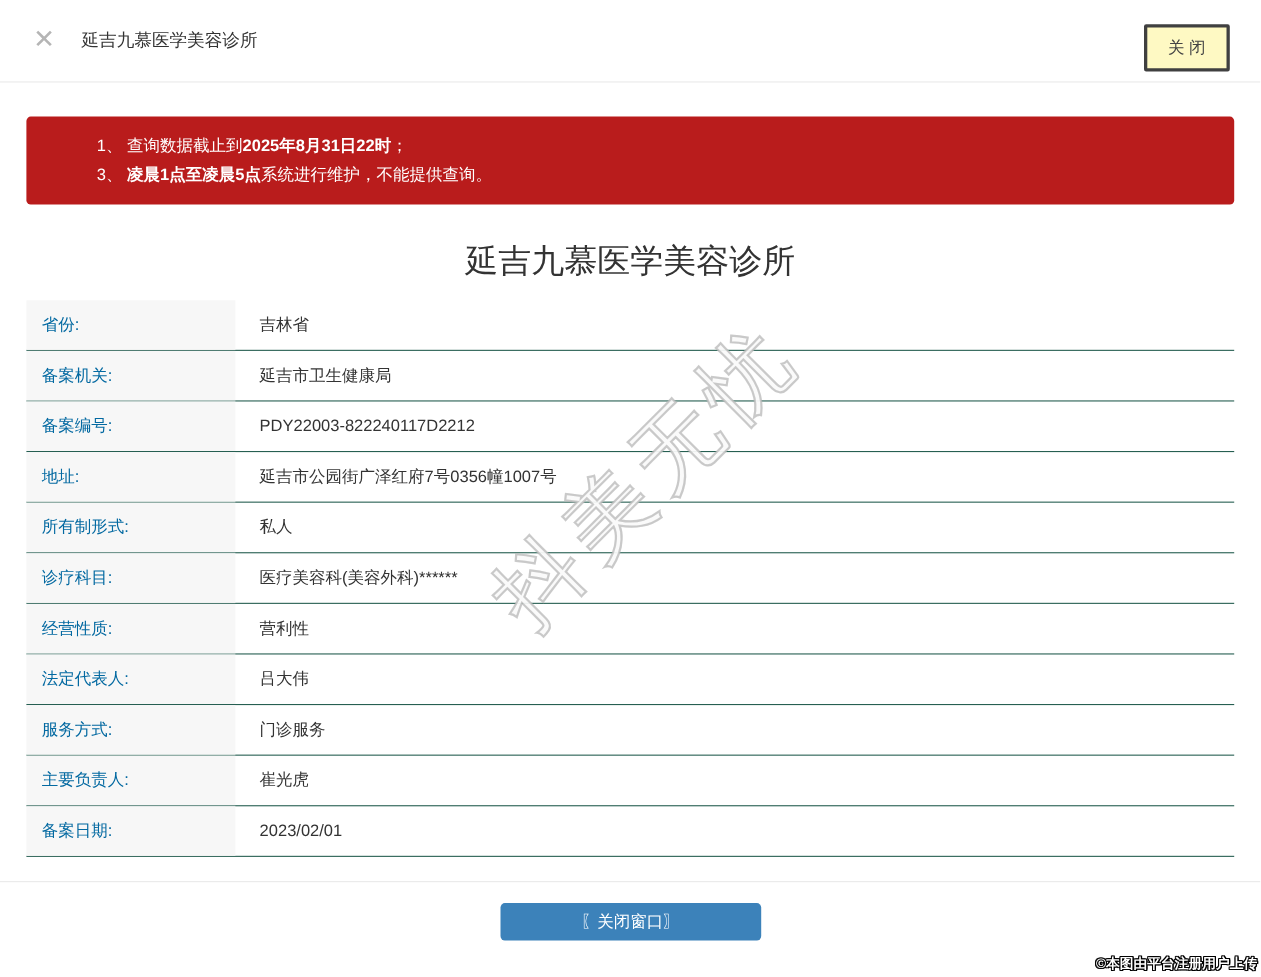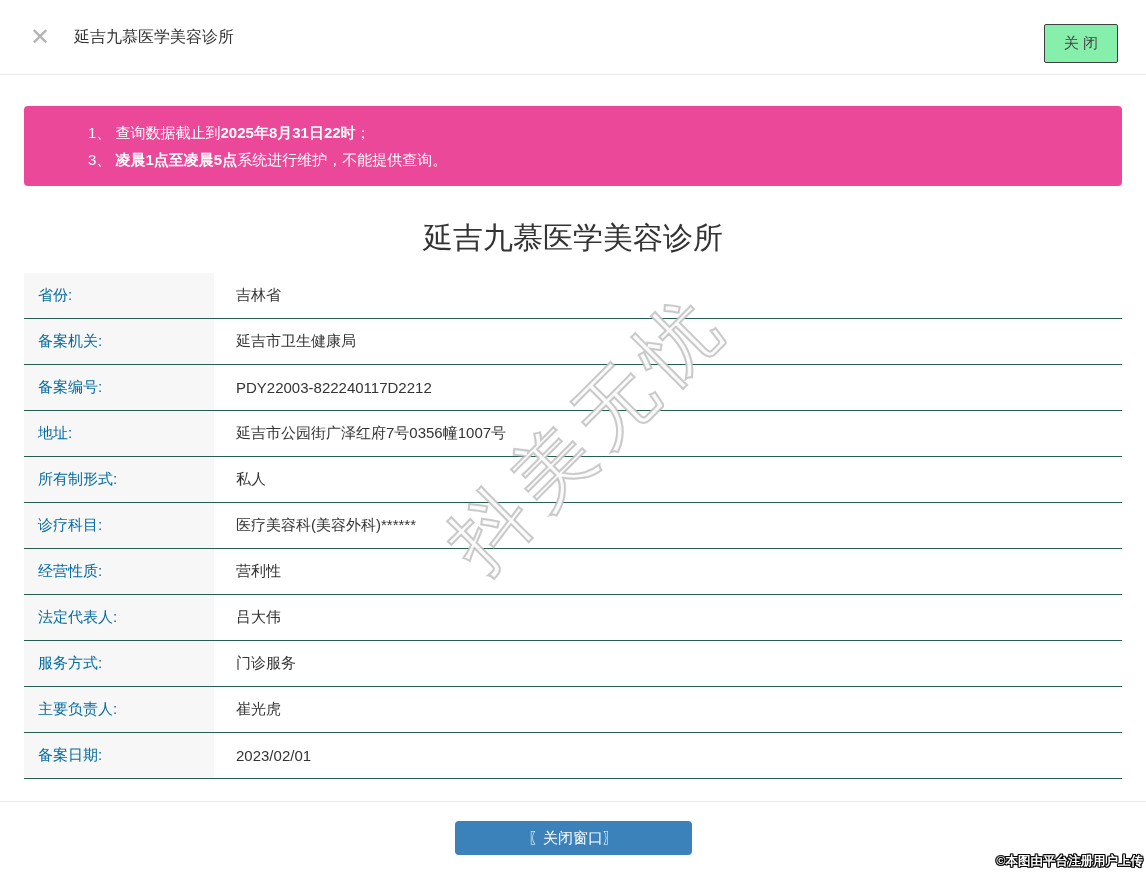--- a/index.html
+++ b/index.html
@@ -32,35 +32,35 @@
     cursor: pointer;
     font-weight: 400;
     user-select: none;
   }
   .topbar-title {
     font-size: 16px;
     color: #333;
   }
   .topbar-spacer { flex: 1; }
   .btn-close {
-    background: #86efac;
-    border: 1px solid #404040;
+    background: #fef9c3;
+    border: 3px solid #404040;
     border-radius: 2px;
     padding: 9px 19px;
     font-size: 15px;
     color: #444;
     cursor: pointer;
     font-family: inherit;
     margin-top: 12px;
   }
   
   .content { padding: 0 24px; }
   .notice {
     margin-top: 31px;
-    background: #ec4899;
+    background: #b91c1c;
     border-radius: 4px;
     color: #fff;
     font-size: 15px;
     line-height: 27px;
     padding: 13px 20px 13px 64px;
   }
   .notice b { font-weight: bold; }
   .page-title {
     text-align: center;
     font-size: 30px;
@@ -124,21 +124,21 @@
     color: #fff;
     border: none;
     border-radius: 4px;
     font-size: 15px;
     cursor: pointer;
     font-family: inherit;
   }
   .attribution {
     position: absolute;
     right: 3px;
-    bottom: 18px;
+    bottom: 3px;
     font-size: 12.5px;
     font-weight: bold;
     color: #fff;
     text-shadow:
       -1px -1px 0 #000, 1px -1px 0 #000,
       -1px  1px 0 #000, 1px  1px 0 #000,
       0 -1px 0 #000, 0 1px 0 #000,
       -1px 0 0 #000, 1px 0 0 #000;
   }
 </style>

